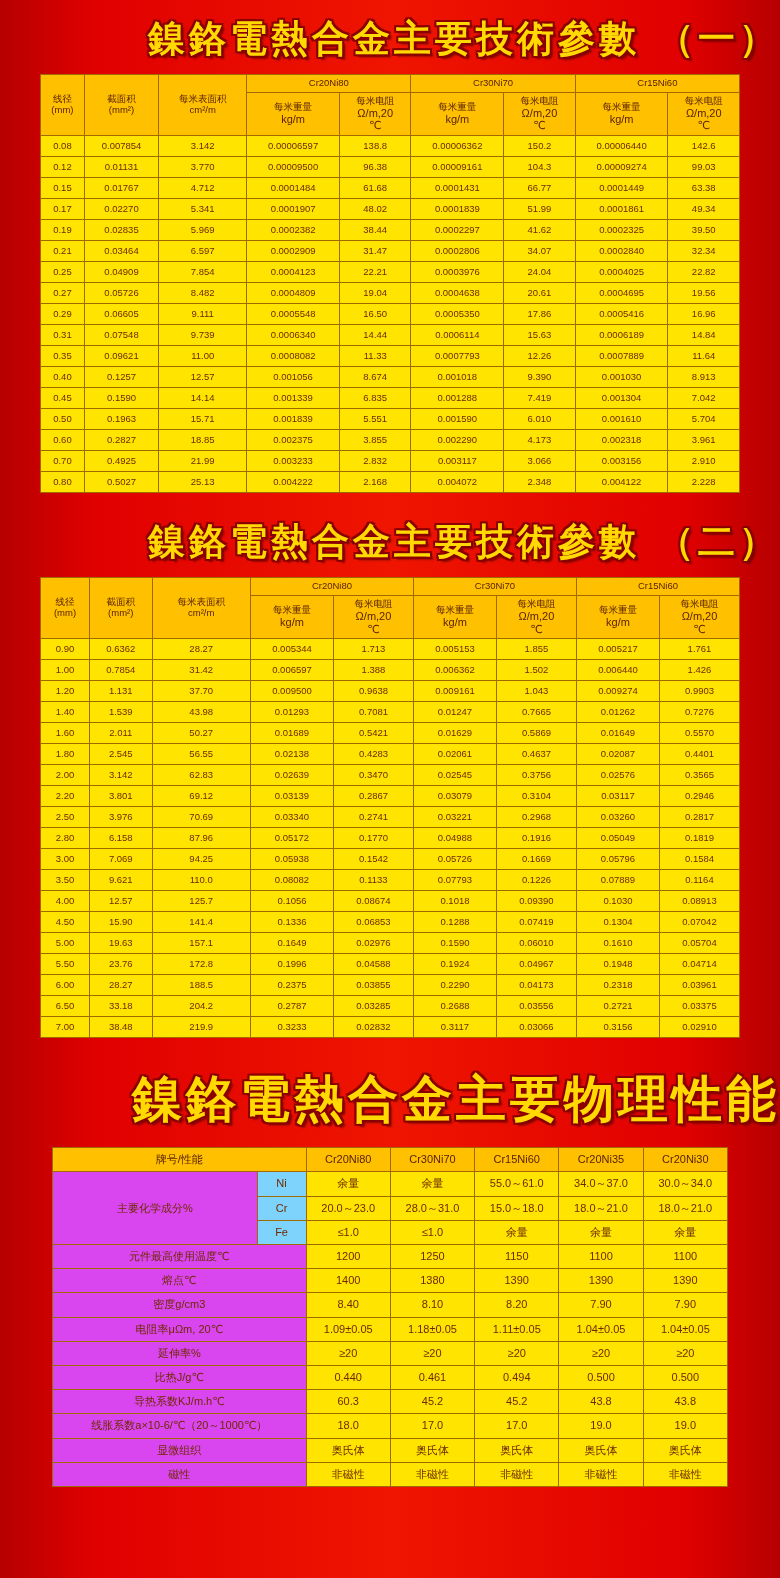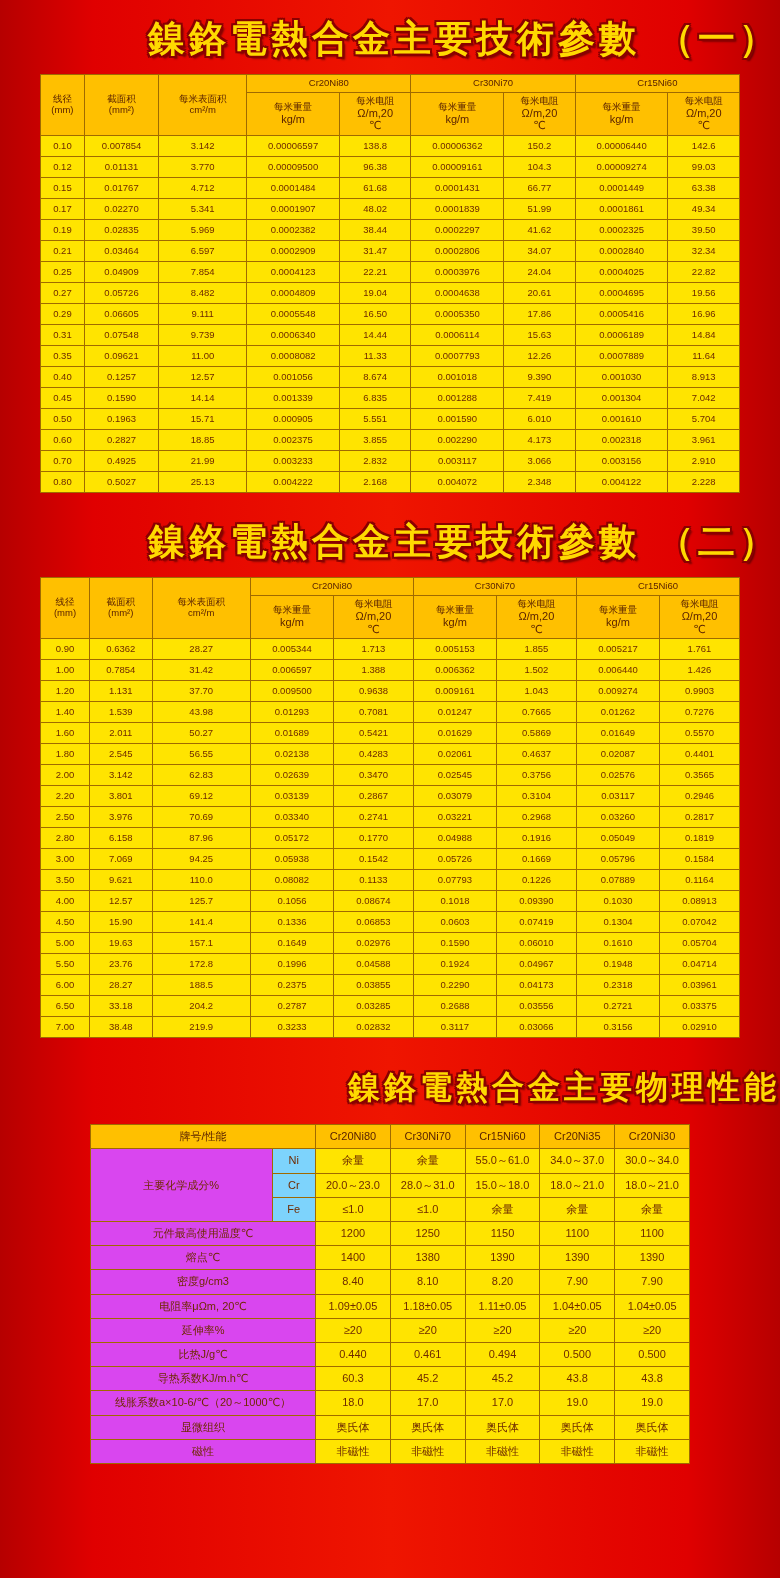--- a/index.html
+++ b/index.html
@@ -22,26 +22,26 @@
     font-weight:bold;
     color:#ffd900;
     letter-spacing:4px;
     text-shadow:
        2px 0 0 #8a0000, -2px 0 0 #8a0000, 0 2px 0 #8a0000, 0 -2px 0 #8a0000,
        2px 2px 0 #8a0000, -2px 2px 0 #8a0000, 2px -2px 0 #8a0000, -2px -2px 0 #8a0000,
        3px 3px 2px rgba(0,0,0,.45);
   }
   .title-1{font-size:37px;padding:14px 0 10px;}
   .title-2{font-size:37px;padding:18px 0 10px;}
-  .title-3{font-size:32px;padding:22px 0 14px;}
+  .title-3{font-size:50px;padding:22px 0 14px;}
 
   table{border-collapse:collapse;margin:0 auto;background:#ffe400;}
   .t1{width:700px;}
   .t2{width:700px;}
-  .t3{width:600px;}
+  .t3{width:676px;}
 
   .t1 td,.t1 th,.t2 td,.t2 th{
     border:1px solid #a06a00;
     font-size:9.5px;
     color:#6e2a00;
     text-align:center;
     padding:2px 1px;
     line-height:1.15;
     font-family:"Liberation Sans","DejaVu Sans",sans-serif;
   }
@@ -122,21 +122,21 @@
           </th>
           <th>
             <div>每米电阻</div>
             <div class="sub">Ω/m,20</div>
             <div class="sub">℃</div>
           </th>
         </tr>
       </thead>
       <tbody id="tbody1">
           <tr>
-            <td>0.10</td>
+            <td>0.08</td>
             <td>0.007854</td>
             <td>3.142</td>
             <td>0.00006597</td>
             <td>138.8</td>
             <td>0.00006362</td>
             <td>150.2</td>
             <td>0.00006440</td>
             <td>142.6</td>
           </tr>
           <tr>
@@ -268,21 +268,21 @@
             <td>6.835</td>
             <td>0.001288</td>
             <td>7.419</td>
             <td>0.001304</td>
             <td>7.042</td>
           </tr>
           <tr>
             <td>0.50</td>
             <td>0.1963</td>
             <td>15.71</td>
-            <td>0.000905</td>
+            <td>0.001839</td>
             <td>5.551</td>
             <td>0.001590</td>
             <td>6.010</td>
             <td>0.001610</td>
             <td>5.704</td>
           </tr>
           <tr>
             <td>0.60</td>
             <td>0.2827</td>
             <td>18.85</td>
@@ -514,21 +514,21 @@
             <td>0.09390</td>
             <td>0.1030</td>
             <td>0.08913</td>
           </tr>
           <tr>
             <td>4.50</td>
             <td>15.90</td>
             <td>141.4</td>
             <td>0.1336</td>
             <td>0.06853</td>
-            <td>0.0603</td>
+            <td>0.1288</td>
             <td>0.07419</td>
             <td>0.1304</td>
             <td>0.07042</td>
           </tr>
           <tr>
             <td>5.00</td>
             <td>19.63</td>
             <td>157.1</td>
             <td>0.1649</td>
             <td>0.02976</td>

